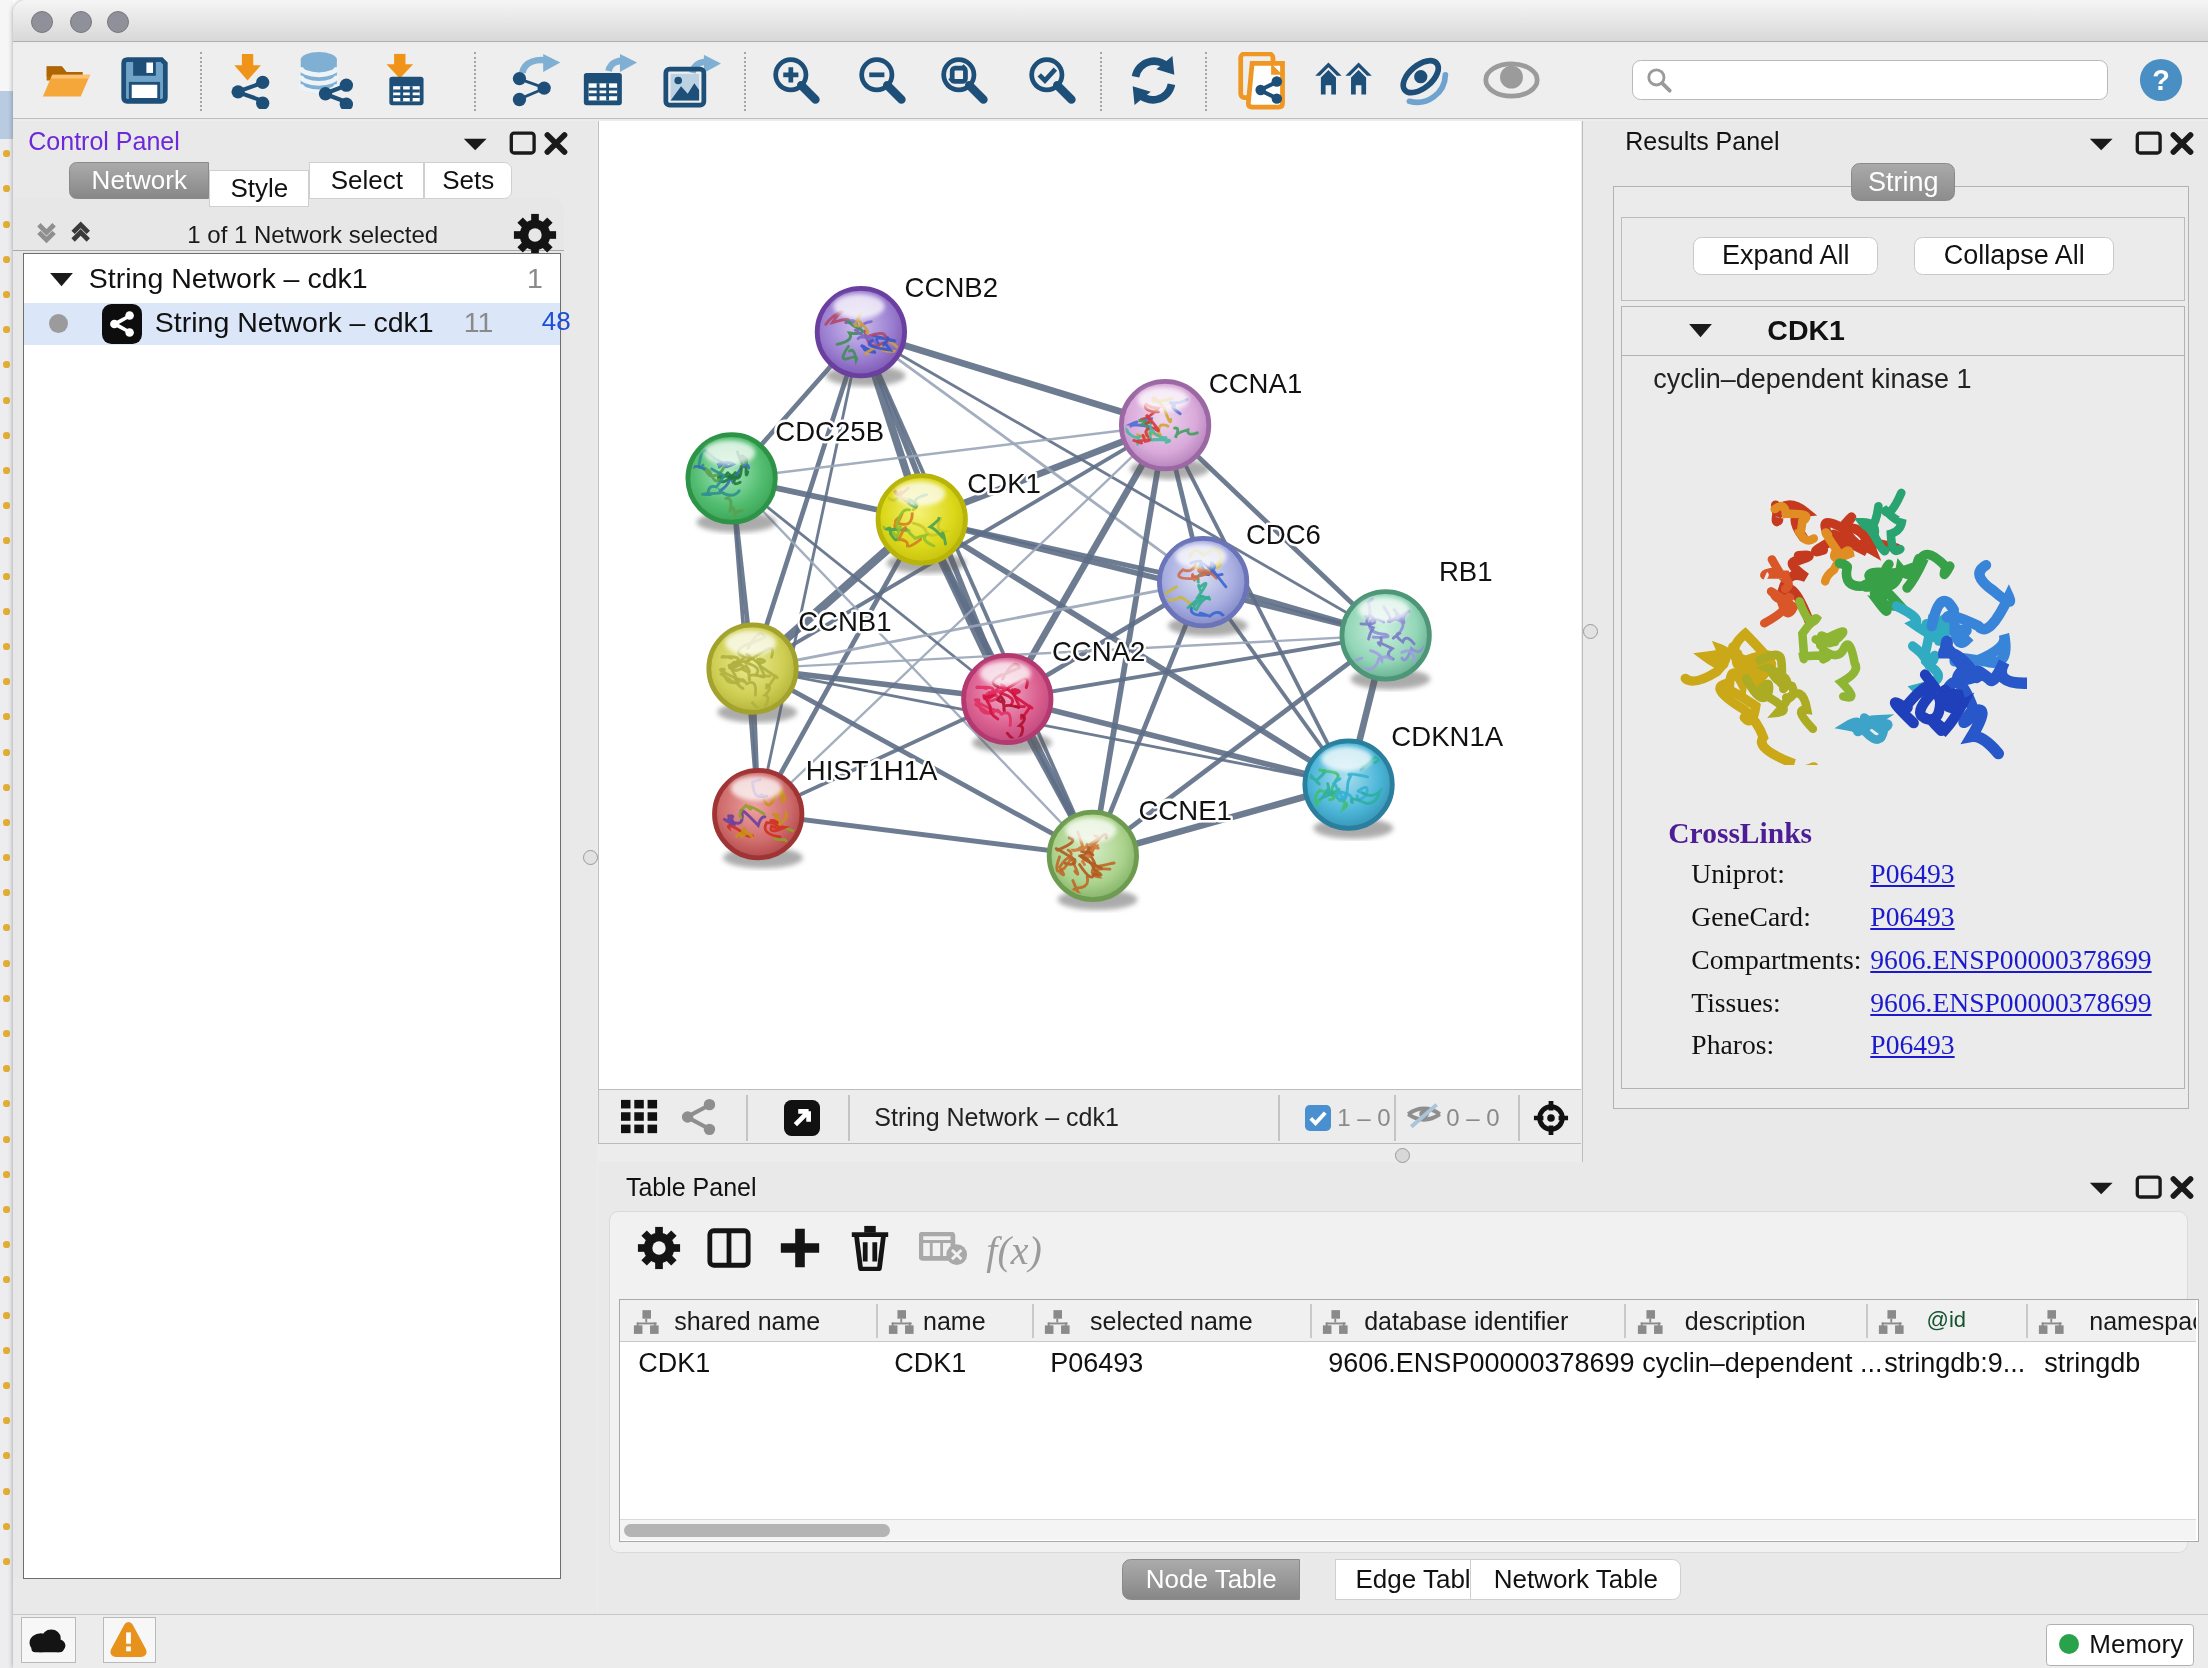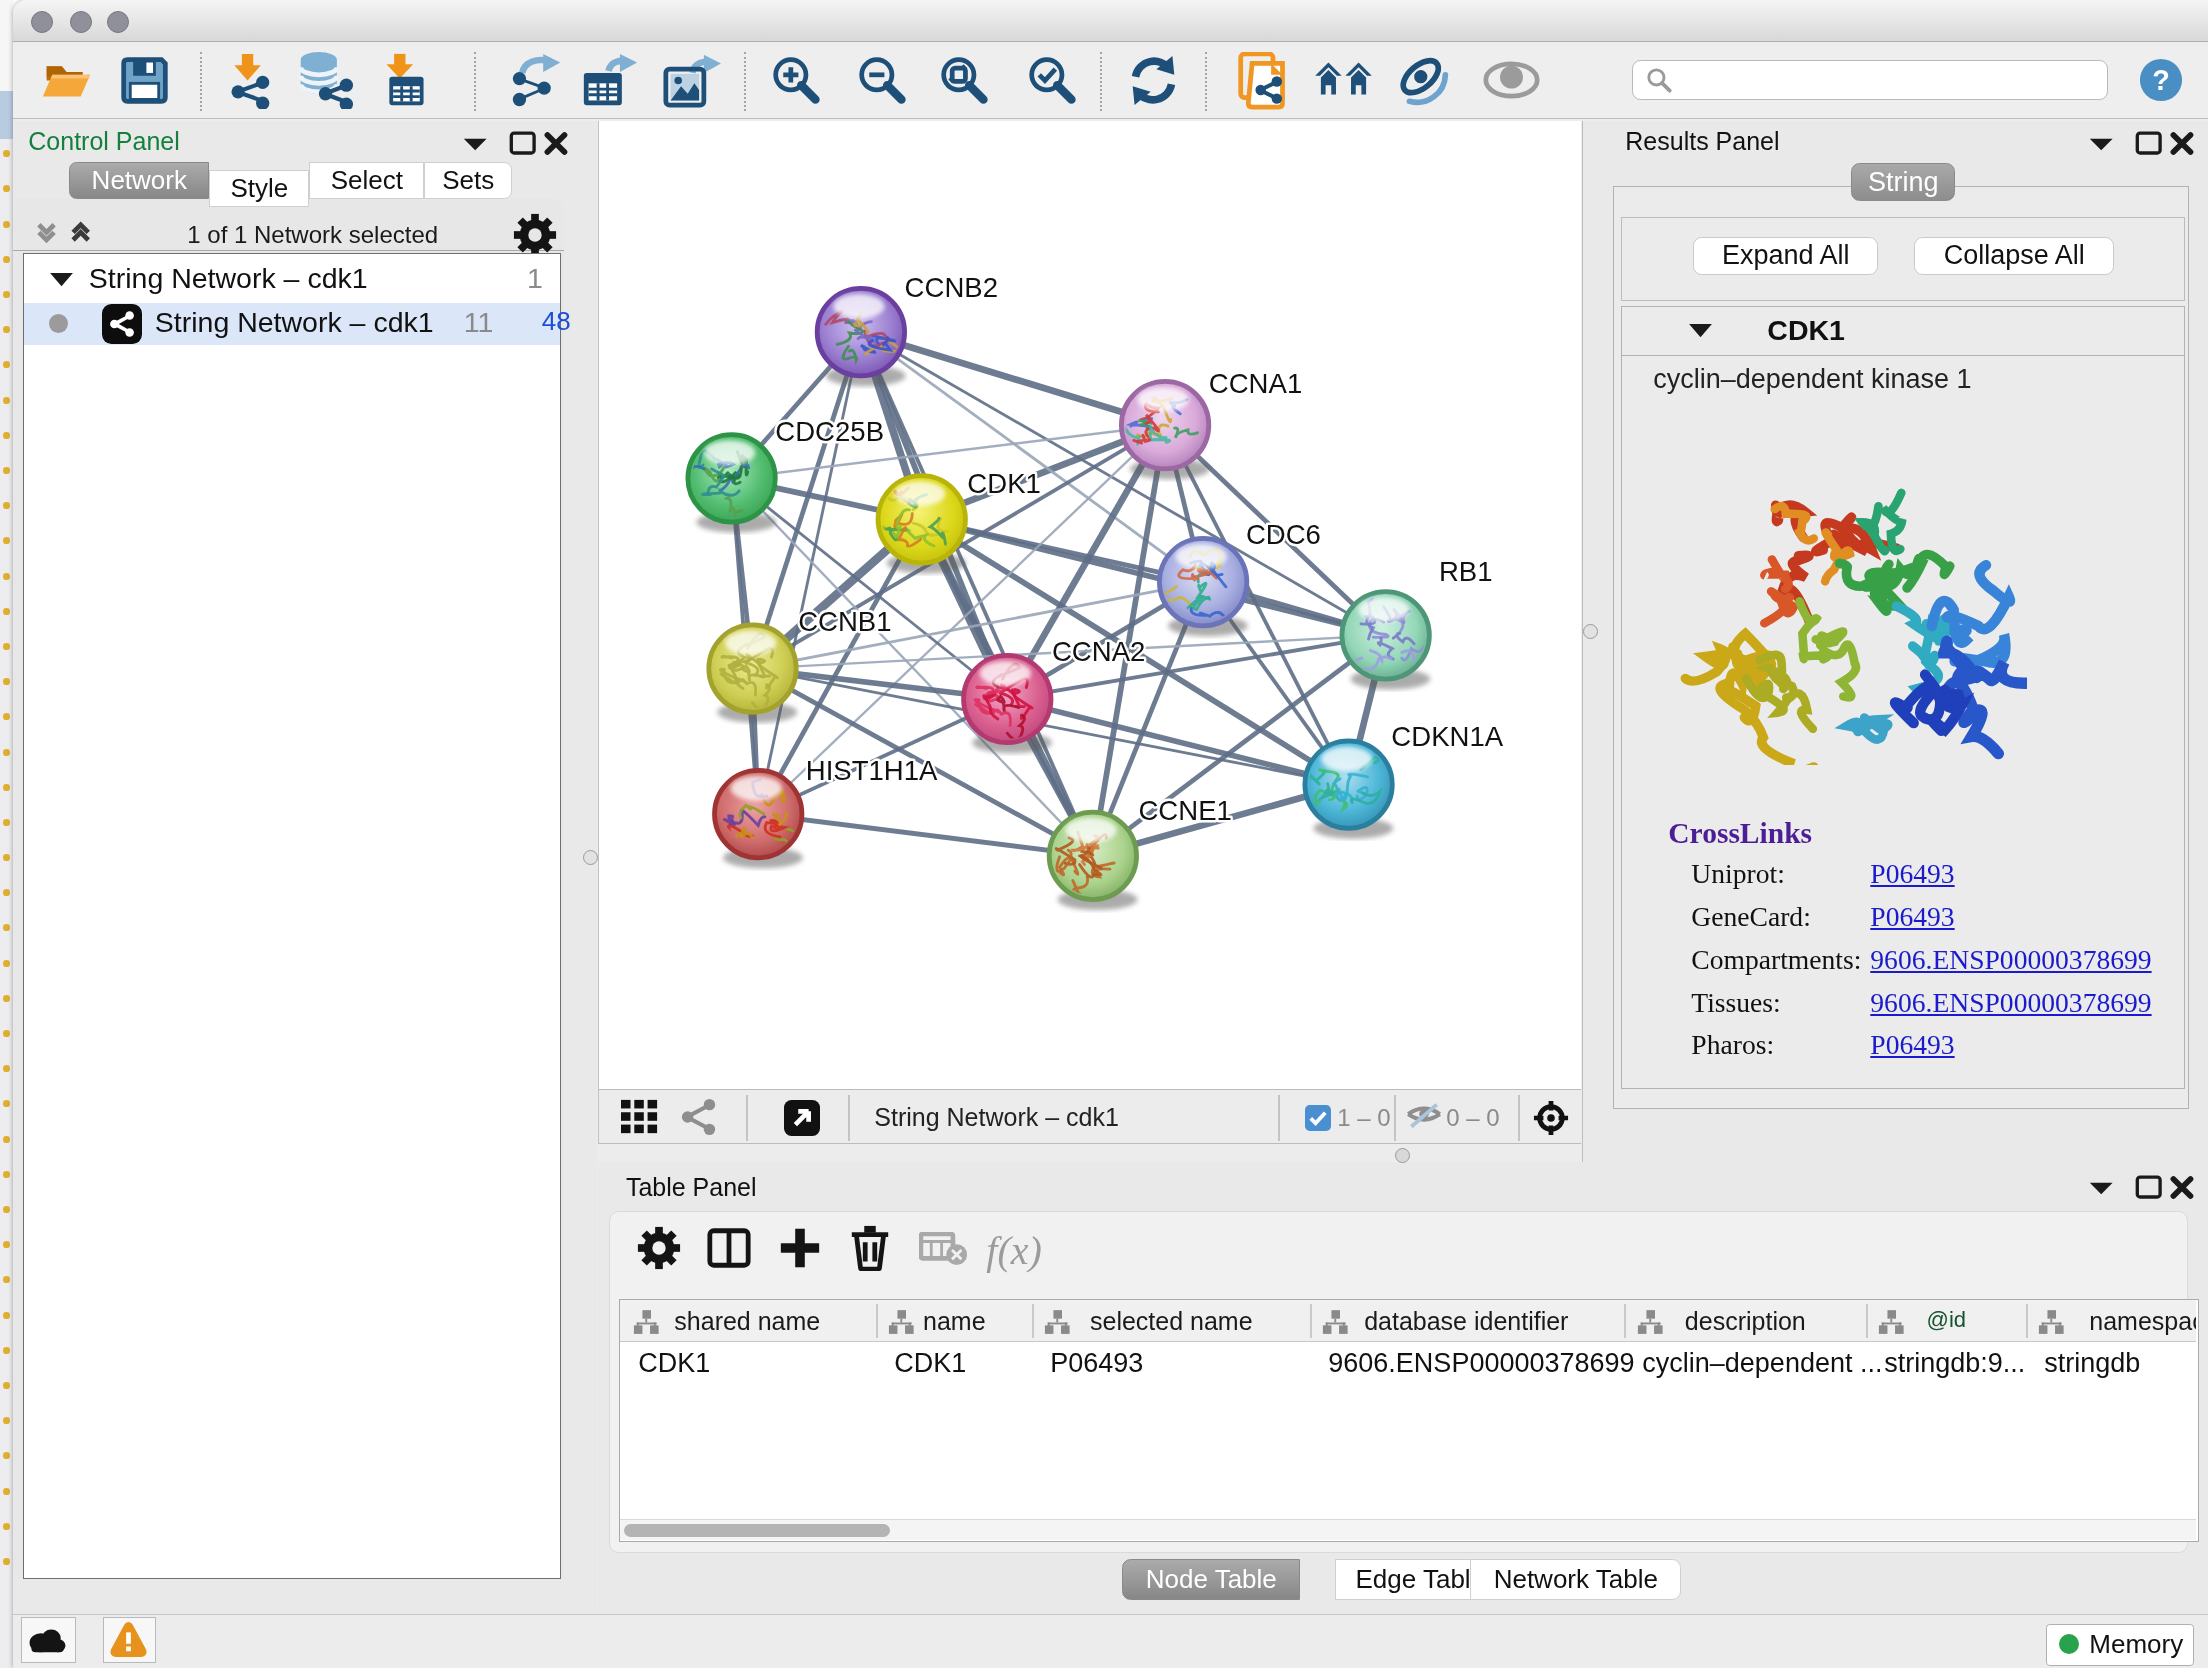--- a/index.html
+++ b/index.html
@@ -226,21 +226,21 @@
         <circle cx="24" cy="24" r="22" fill="#4a8fc4"></circle>
         <text x="24" y="34" text-anchor="middle" font-size="30" font-weight="bold" fill="#ffffff" font-family="Liberation Sans">?</text>
       </svg>
     <div class="vsep" style="left:187px;"></div>
     <div class="vsep" style="left:461px;"></div>
     <div class="vsep" style="left:731px;"></div>
     <div class="vsep" style="left:1087px;"></div>
     <div class="vsep" style="left:1192px;"></div>
   </div>
   <div id="cpanel">
-    <div class="txt" style="left:15px;top:5.7px;font-size:25px;color:#15803d;">Control Panel</div>
+    <div class="txt" style="left:15px;top:5.7px;font-size:25px;color:#6d28d9;">Control Panel</div>
     <svg class="icon" style="left:447px;top:9.5px;" width="114" height="25" viewBox="0 0 120 26">
       <path d="M4 8 L28 8 L16 20 Z" fill="#1a1a1a"></path>
       <rect x="54" y="2" width="24" height="21" rx="3" fill="none" stroke="#1a1a1a" stroke-width="3.5"></rect>
       <path d="M92 4 L110 22 M110 4 L92 22" stroke="#1a1a1a" stroke-width="6" stroke-linecap="round"></path>
     </svg>
     <div class="abs" style="left:0px;top:77px;width:551px;height:1380px;background:#e7e7e7;border-top-right-radius:13.3px;"></div>
     <div class="abs" style="left:56px;top:41px;width:140px;height:37px;background:linear-gradient(#ababab,#878787);border-radius:7.6px 0 0 7.6px;border:1px solid #8a8a8a;color:#fff;font-size:26px;text-align:center;line-height:35px;">Network</div>
     <div class="abs" style="left:196px;top:49px;width:100px;height:37px;background:#fff;border:1px solid #cfcfcf;color:#111;font-size:26px;text-align:center;line-height:35px;">Style</div>
     <div class="abs" style="left:296px;top:41px;width:115px;height:37px;background:#fff;border:1px solid #cfcfcf;color:#111;font-size:26px;text-align:center;line-height:35px;">Select</div>
     <div class="abs" style="left:411px;top:41px;width:88px;height:37px;background:#fff;border:1px solid #cfcfcf;border-radius:0 7.6px 7.6px 0;color:#111;font-size:26px;text-align:center;line-height:35px;">Sets</div>

